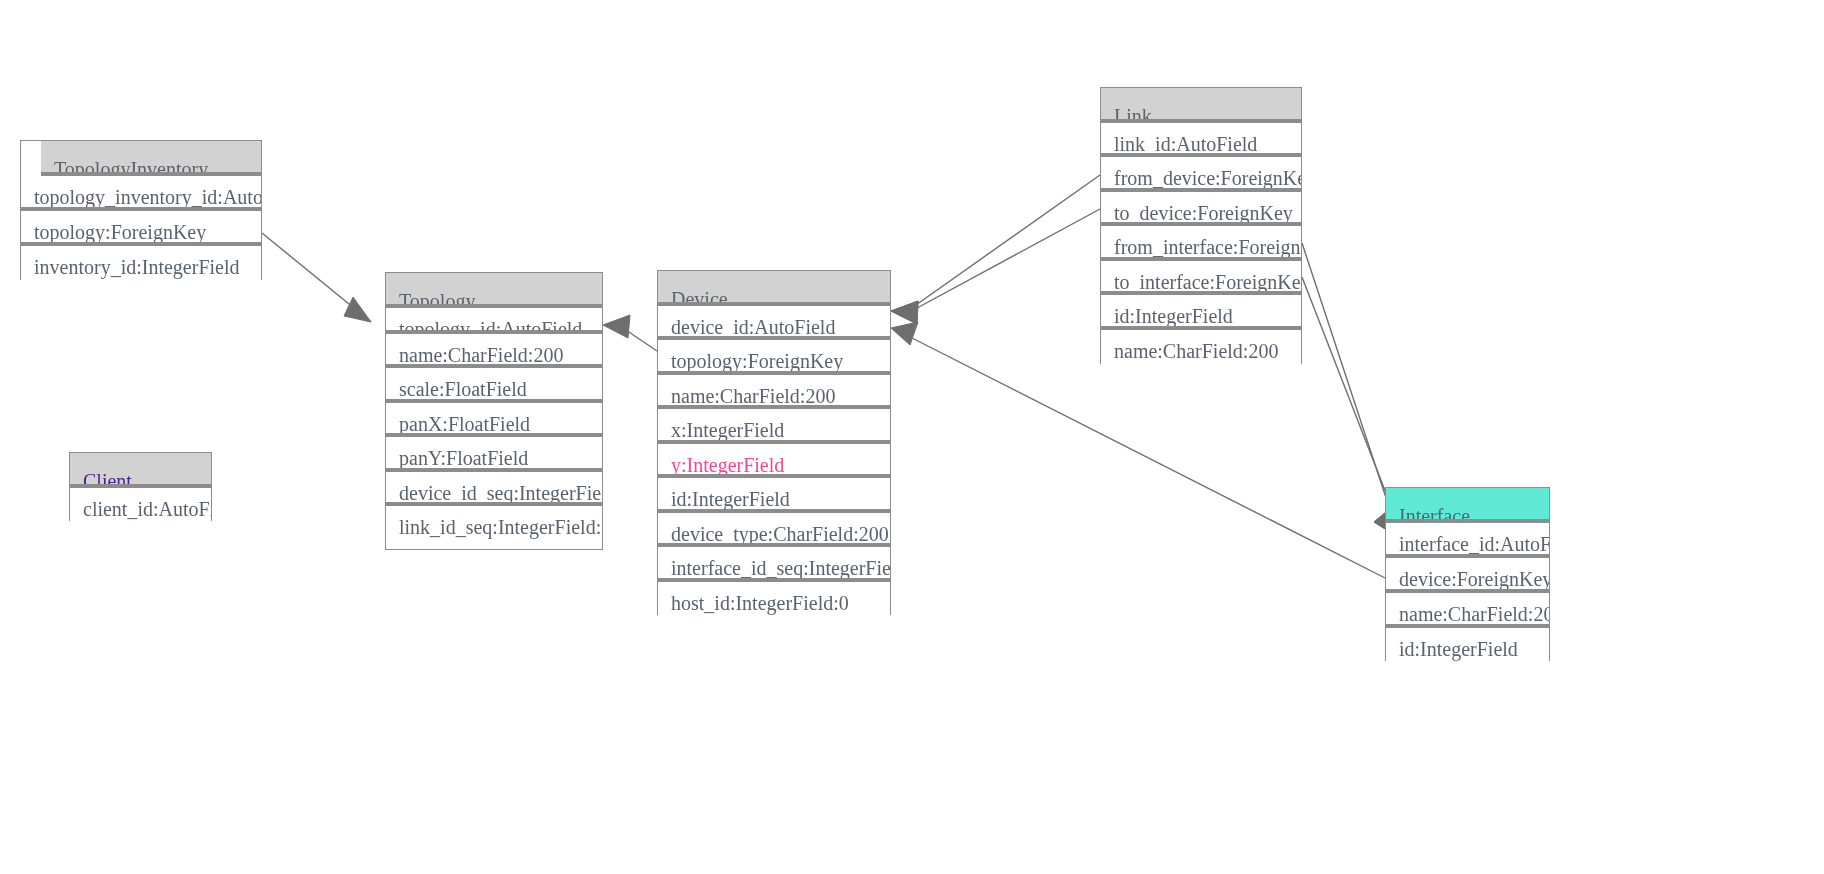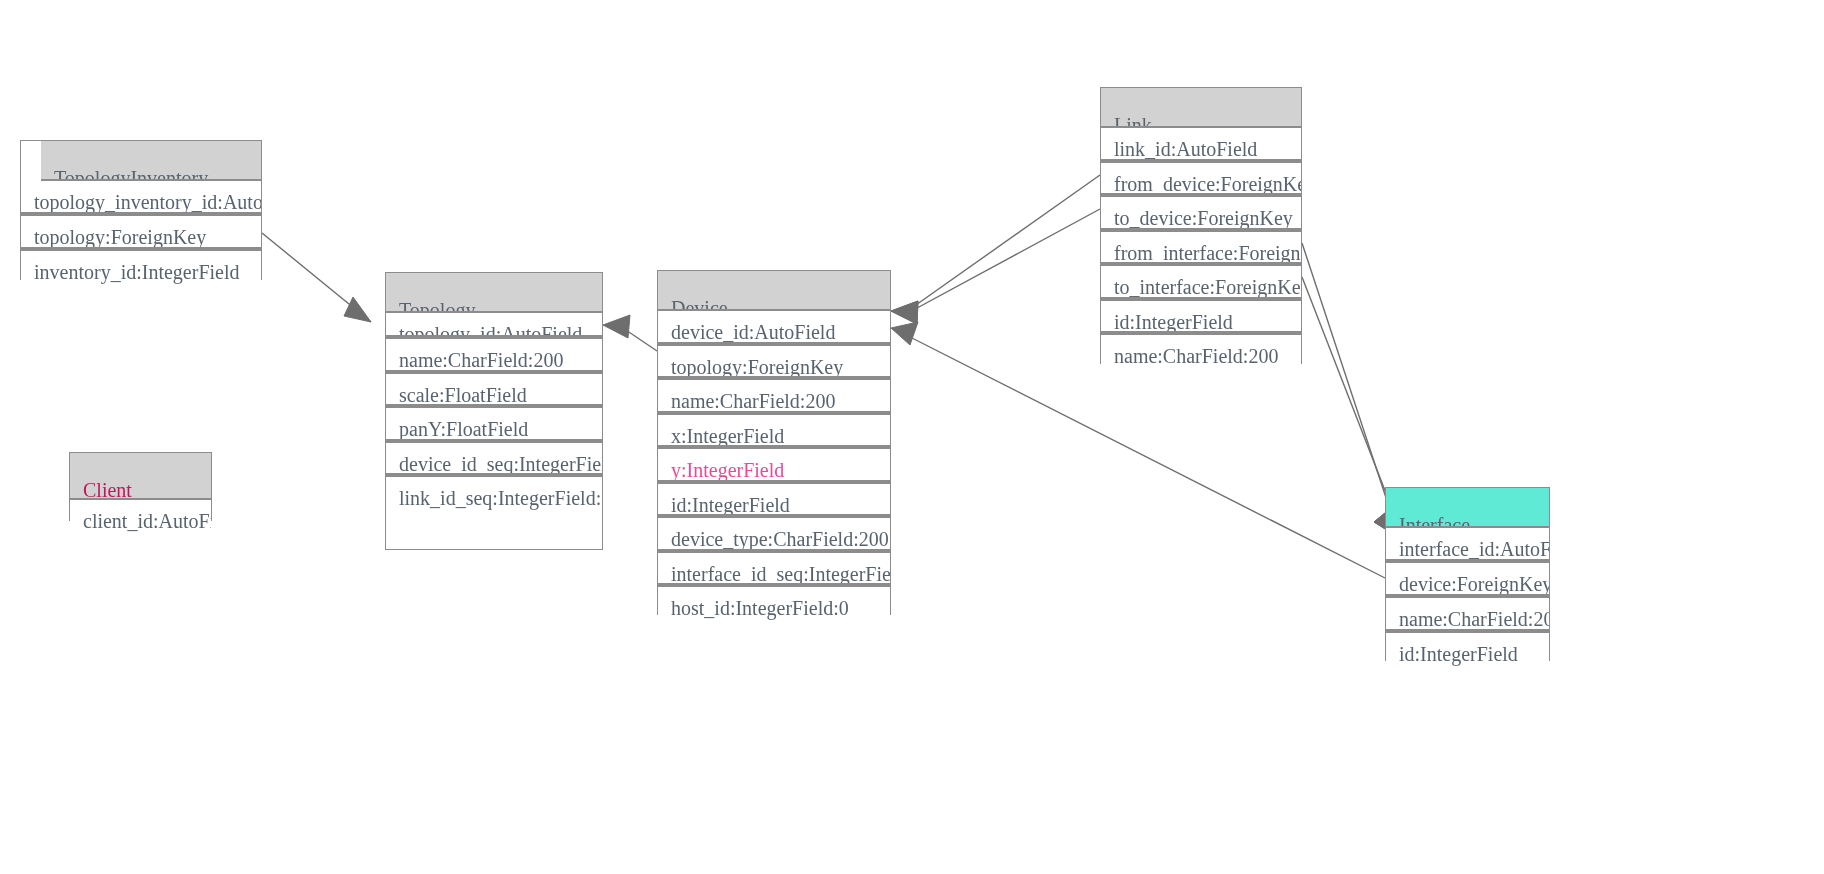--- a/index.html
+++ b/index.html
@@ -26,25 +26,25 @@
   .entity {
     position: absolute;
     box-sizing: border-box;
     border: 1px solid #8c8c8c;
     background: #ffffff;
     z-index: 2;
   }
   .entity-header {
     box-sizing: border-box;
     background: #d2d2d2;
-    border-bottom: 2px solid #a16207;
+    border-bottom: 4px solid #a16207;
     color: #59636e;
     font-size: 20px;
     line-height: 1;
-    padding: 27px 0 11px 13px;
+    padding: 18px 0 11px 13px;
     white-space: nowrap;
     overflow: hidden;
   }
   .entity-row {
     box-sizing: border-box;
     background: #ffffff;
     border-bottom: 4px solid #f97316;
     color: #59636e;
     font-size: 20px;
     line-height: 1;
@@ -97,26 +97,27 @@
         <div class="entity-header" style="background: rgb(210, 210, 210); color: rgb(89, 99, 110); border-bottom-color: rgb(140, 140, 140); height: 35px; margin-left: 20px;">TopologyInventory</div>
         <div class="entity-row" style="color: rgb(89, 99, 110); border-bottom-color: rgb(140, 140, 140); height: 35px;">topology_inventory_id:AutoField</div>
         <div class="entity-row" style="color: rgb(89, 99, 110); border-bottom-color: rgb(140, 140, 140); height: 35px;">topology:ForeignKey</div>
         <div class="entity-row" style="color: rgb(89, 99, 110); border-bottom-color: rgb(140, 140, 140); height: 35px;">inventory_id:IntegerField</div>
       </div>
       <div class="entity" style="left: 385px; top: 272px; width: 218px; height: 278px; border-color: rgb(140, 140, 140);">
         <div class="entity-header" style="background: rgb(210, 210, 210); color: rgb(89, 99, 110); border-bottom-color: rgb(140, 140, 140); height: 34.5px;">Topology</div>
         <div class="entity-row" style="color: rgb(89, 99, 110); border-bottom-color: rgb(140, 140, 140); height: 26px;">topology_id:AutoField</div>
         <div class="entity-row" style="color: rgb(89, 99, 110); border-bottom-color: rgb(140, 140, 140); height: 34.5px;">name:CharField:200</div>
         <div class="entity-row" style="color: rgb(89, 99, 110); border-bottom-color: rgb(140, 140, 140); height: 34.5px;">scale:FloatField</div>
+        <div class="entity-row" style="color: rgb(89, 99, 110); border-bottom-color: rgb(140, 140, 140); height: 34.5px;">panX:FloatField</div>
         <div class="entity-row" style="color: rgb(89, 99, 110); border-bottom-color: rgb(140, 140, 140); height: 34.5px;">panY:FloatField</div>
         <div class="entity-row" style="color: rgb(89, 99, 110); border-bottom-color: rgb(140, 140, 140); height: 34.5px;">device_id_seq:IntegerField:0</div>
         <div class="entity-row" style="color: rgb(89, 99, 110); border-bottom-color: rgb(140, 140, 140); height: 34.5px;">link_id_seq:IntegerField:0</div>
       </div>
       <div class="entity" style="left: 69px; top: 452px; width: 143px; height: 69px; border-color: rgb(140, 140, 140);">
-        <div class="entity-header" style="background: rgb(210, 210, 210); color: #be185d; border-bottom-color: rgb(140, 140, 140); height: 47px;">Client</div>
+        <div class="entity-header" style="background: rgb(210, 210, 210); color: #4c1d95; border-bottom-color: rgb(140, 140, 140); height: 35px;">Client</div>
         <div class="entity-row" style="color: rgb(89, 99, 110); border-bottom-color: rgb(140, 140, 140); height: 35px;">client_id:AutoField</div>
       </div>
       <div class="entity" style="left: 657px; top: 270px; width: 234px; height: 345px; border-color: rgb(140, 140, 140);">
         <div class="entity-header" style="background: rgb(210, 210, 210); color: rgb(89, 99, 110); border-bottom-color: rgb(140, 140, 140); height: 34.5px; text-decoration: underline;">Device</div>
         <div class="entity-row" style="color: rgb(89, 99, 110); border-bottom-color: rgb(140, 140, 140); height: 34.5px;">device_id:AutoField</div>
         <div class="entity-row" style="color: rgb(89, 99, 110); border-bottom-color: rgb(140, 140, 140); height: 34.5px;">topology:ForeignKey</div>
         <div class="entity-row" style="color: rgb(89, 99, 110); border-bottom-color: rgb(140, 140, 140); height: 34.5px;">name:CharField:200</div>
         <div class="entity-row" style="color: rgb(89, 99, 110); border-bottom-color: rgb(140, 140, 140); height: 34.5px;">x:IntegerField</div>
         <div class="entity-row" style="color: #ec4899; border-bottom-color: rgb(140, 140, 140); height: 34.5px;">y:IntegerField</div>
         <div class="entity-row" style="color: rgb(89, 99, 110); border-bottom-color: rgb(140, 140, 140); height: 34.5px;">id:IntegerField</div>

